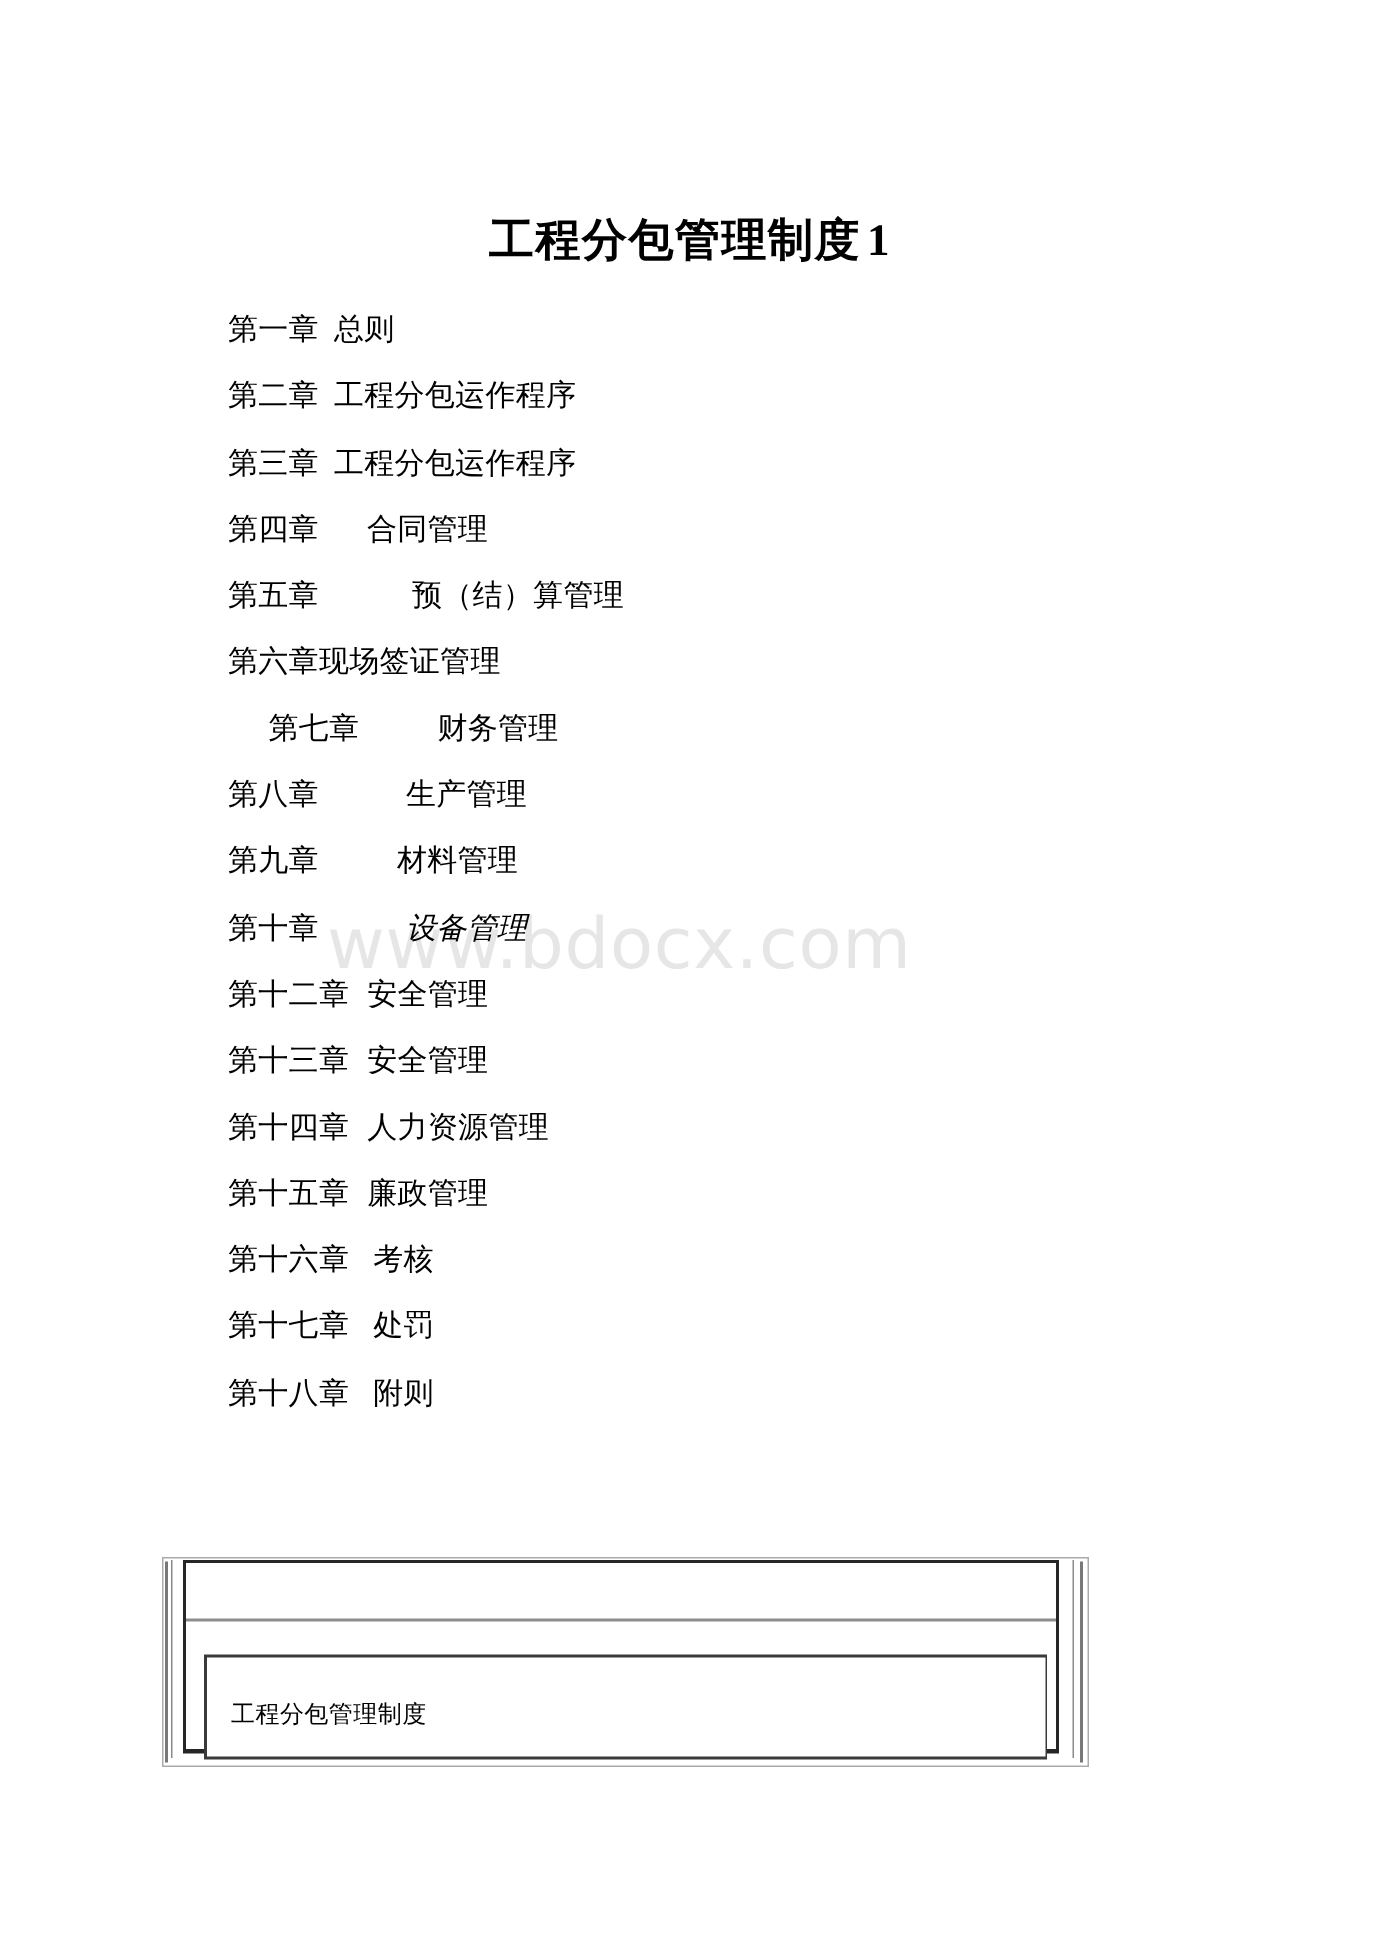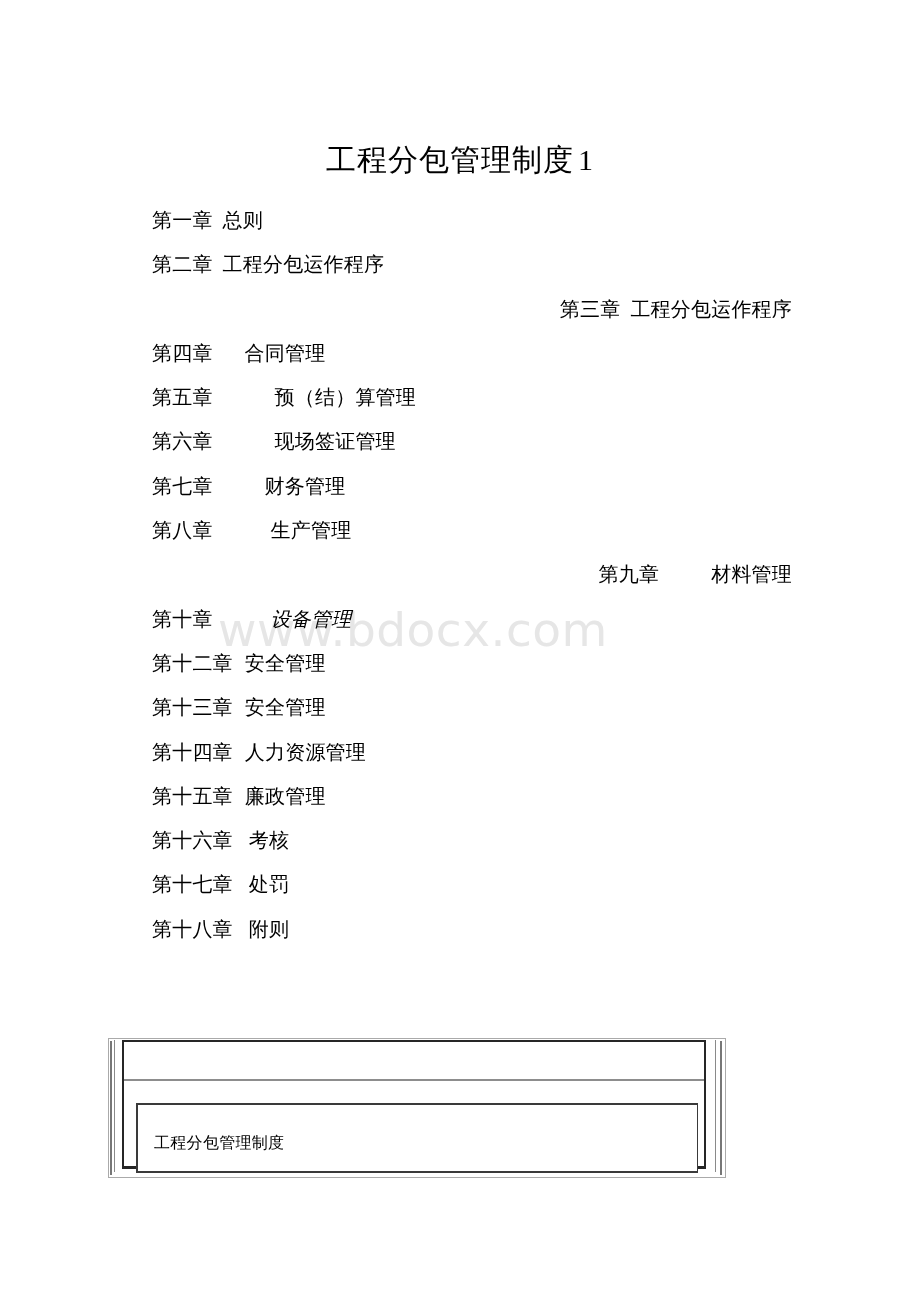--- a/index.html
+++ b/index.html
@@ -41,21 +41,21 @@
   }
 
   
   .doc-title {
     position: absolute;
     left: 0;
     top: 140px;
     width: 920px;
     text-align: center;
     font-size: 30px;
-    font-weight: normal;
+    font-weight: bold;
     letter-spacing: 1px;
     z-index: 2;
   }
   .doc-title .suffix {
     font-family: "Liberation Serif", serif;
     padding-left: 4px;
   }
 
   
   .toc {
@@ -171,27 +171,27 @@
 
   <div class="watermark">www.bdocx.com</div>
 
   <div class="doc-title">
     <span>工程分包管理制度</span><span class="suffix">1</span>
   </div>
 
   <div class="toc" id="toc-list">
       <div class="toc-line" style="padding-left: 0px;"><span class="chap">第一章</span><span class="ttl" style="margin-left: 10px;">总则</span></div>
       <div class="toc-line" style="padding-left: 0px;"><span class="chap">第二章</span><span class="ttl" style="margin-left: 10px;">工程分包运作程序</span></div>
-      <div class="toc-line" style="padding-left: 0px; text-align: right;"><span class="chap">第三章</span><span class="ttl" style="margin-left: 10px;">工程分包运作程序</span></div>
+      <div class="toc-line" style="padding-left: 0px;"><span class="chap">第三章</span><span class="ttl" style="margin-left: 10px;">工程分包运作程序</span></div>
       <div class="toc-line" style="padding-left: 0px;"><span class="chap">第四章</span><span class="ttl" style="margin-left: 32px;">合同管理</span></div>
       <div class="toc-line" style="padding-left: 0px;"><span class="chap">第五章</span><span class="ttl" style="margin-left: 62px;">预（结）算管理</span></div>
-      <div class="toc-line" style="padding-left: 0px;"><span class="chap">第六章</span><span class="ttl" style="margin-left: 62px;">现场签证管理</span></div>
-      <div class="toc-line" style="padding-left: 0px;"><span class="chap">第七章</span><span class="ttl" style="margin-left: 52px;">财务管理</span></div>
+      <div class="toc-line" style="padding-left: 0px;"><span class="chap">第六章</span><span class="ttl" style="">现场签证管理</span></div>
+      <div class="toc-line" style="padding-left: 0px; margin-left: 27px;"><span class="chap">第七章</span><span class="ttl" style="margin-left: 52px;">财务管理</span></div>
       <div class="toc-line" style="padding-left: 0px;"><span class="chap">第八章</span><span class="ttl" style="margin-left: 58px;">生产管理</span></div>
-      <div class="toc-line" style="padding-left: 0px; text-align: right;"><span class="chap">第九章</span><span class="ttl" style="margin-left: 52px;">材料管理</span></div>
+      <div class="toc-line" style="padding-left: 0px;"><span class="chap">第九章</span><span class="ttl" style="margin-left: 52px;">材料管理</span></div>
       <div class="toc-line" style="padding-left: 0px;"><span class="chap">第十章</span><span class="ttl" style="margin-left: 58px; font-style: italic;">设备管理</span></div>
       <div class="toc-line" style="padding-left: 0px;"><span class="chap">第十二章</span><span class="ttl" style="margin-left: 12px;">安全管理</span></div>
       <div class="toc-line" style="padding-left: 0px;"><span class="chap">第十三章</span><span class="ttl" style="margin-left: 12px;">安全管理</span></div>
       <div class="toc-line" style="padding-left: 0px;"><span class="chap">第十四章</span><span class="ttl" style="margin-left: 12px;">人力资源管理</span></div>
       <div class="toc-line" style="padding-left: 0px;"><span class="chap">第十五章</span><span class="ttl" style="margin-left: 12px;">廉政管理</span></div>
       <div class="toc-line" style="padding-left: 0px;"><span class="chap">第十六章</span><span class="ttl" style="margin-left: 16px;">考核</span></div>
       <div class="toc-line" style="padding-left: 0px;"><span class="chap">第十七章</span><span class="ttl" style="margin-left: 16px;">处罚</span></div>
       <div class="toc-line" style="padding-left: 0px;"><span class="chap">第十八章</span><span class="ttl" style="margin-left: 16px;">附则</span></div>
     </div>
 

